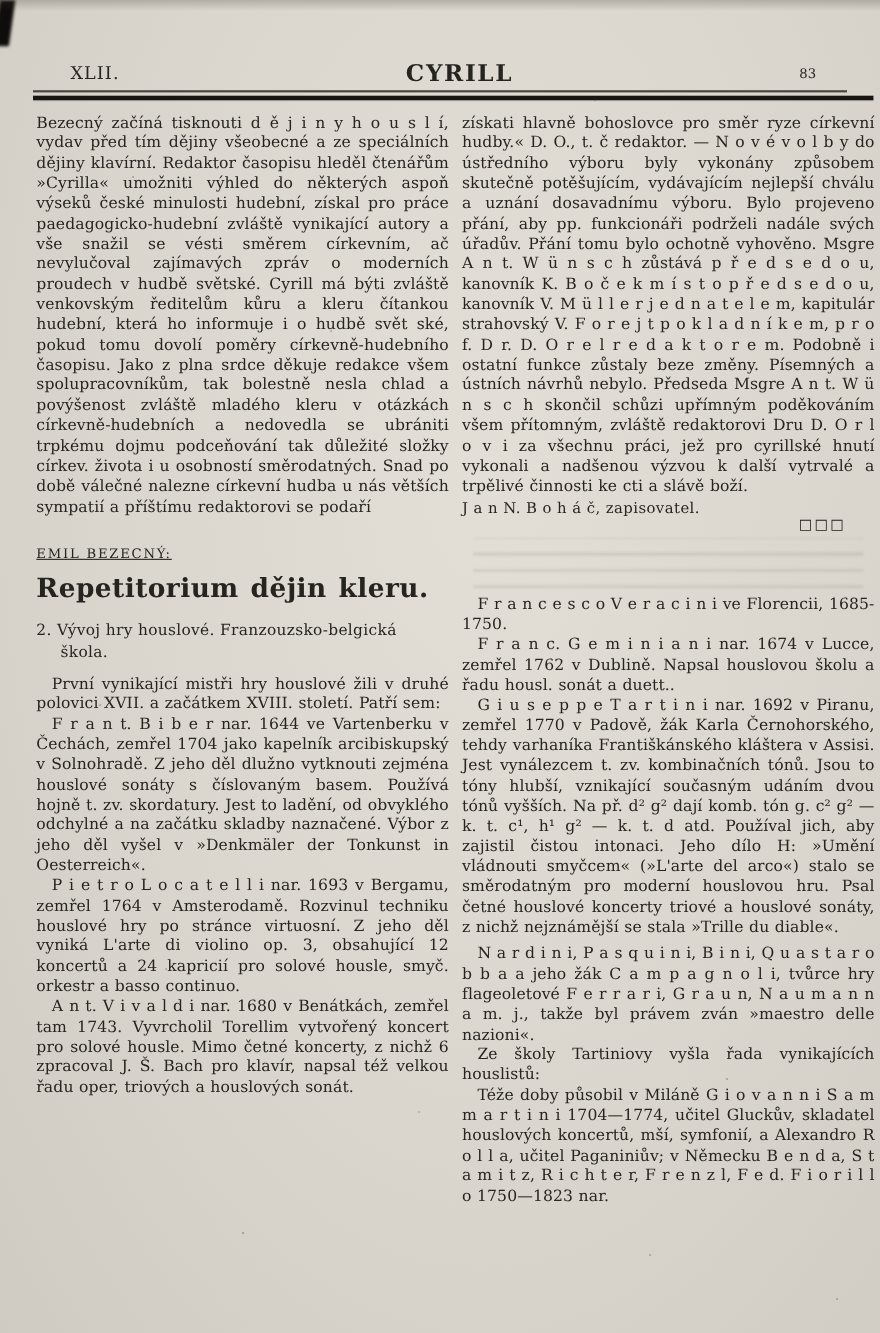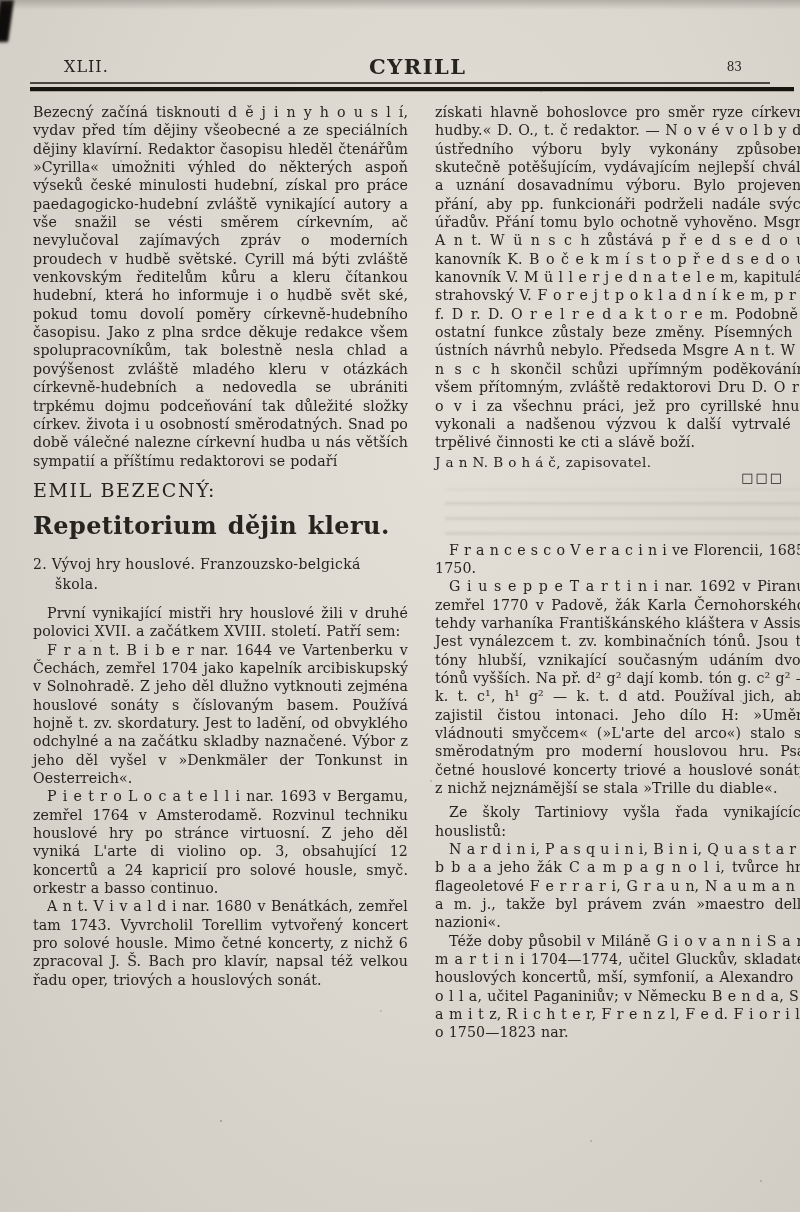--- a/index.html
+++ b/index.html
@@ -37,30 +37,30 @@
     display:flex;align-items:center;justify-content:space-between;
     padding:54px 58px 0 64px;
   }
   .hdr-vol{font-size:16px;letter-spacing:1px;}
   .hdr-title{font-weight:bold;font-size:21px;letter-spacing:1.5px;}
   .hdr-page{font-size:12px;}
   .rule-thin{height:2px;background:#4a463f;margin:3px 30px 3px 30px;}
   .rule-thick{height:4px;background:#17150f;margin:0 6px 0 30px;
     box-shadow:0 1px 0 rgba(23,21,15,.25);}
   .page-body{
-    display:flex;gap:27px;padding:12px 8px 0 33px;
+    display:flex;gap:12px;padding:12px 8px 0 33px;
   }
   .col{flex:0 0 375px;width:375px;}
   .col p{
     margin:0;font-size:14.2px;line-height:18.35px;
     text-align:justify;letter-spacing:.1px;word-spacing:.4px;
   }
   .col p.indent{text-indent:14px;}
   .author-line{
-    margin-top:9px;font-size:19px;letter-spacing:1.6px;
+    margin-top:26px;font-size:12px;letter-spacing:1.6px;text-decoration:underline;
   }
   .article-title{
     margin:10px 0 14px 0;font-size:24px;font-weight:bold;
     letter-spacing:.4px;word-spacing:2px;
   }
   .section-heading{
     margin:0 0 10px 0;font-size:14px;font-weight:normal;
     padding-left:22px;text-indent:-22px;line-height:20px;
     letter-spacing:.3px;
   }
@@ -112,20 +112,21 @@
 
   <div class="col">
     <p>získati hlavně bohoslovce pro směr ryze církevní hudby.« D. O., t. č redaktor. — N o v é  v o l b y  do ústředního výboru byly vykonány způsobem skutečně potěšujícím, vydávajícím nejlepší chválu a uznání dosavadnímu výboru. Bylo projeveno přání, aby pp. funkcionáři podrželi nadále svých úřadův. Přání tomu bylo ochotně vyhověno. Msgre A n t.  W ü n s c h  zůstává  p ř e d s e d o u, kanovník K. B o č e k  m í s t o p ř e d s e d o u, kanovník V. M ü l l e r  j e d n a t e l e m, kapitulár strahovský V. F o r e j t  p o k l a d n í k e m,  p r o f.  D r.  D.  O r e l  r e d a k t o r e m. Podobně i ostatní funkce zůstaly beze změny. Písemných a ústních návrhů nebylo. Předseda Msgre A n t.  W ü n s c h  skončil schůzi upřímným poděkováním všem přítomným, zvláště redaktorovi Dru D. O r l o v i  za všechnu práci, jež pro cyrillské hnutí vykonali a nadšenou výzvou k další vytrvalé a trpělivé činnosti ke cti a slávě boží.</p>
 
     <div class="signature">J a n  N.  B o h á č, zapisovatel.</div>
     <div class="ornament">□□□</div>
 
     <div class="bleed-gap"></div>
 
     <p class="indent">F r a n c e s c o  V e r a c i n i  ve Florencii, 1685-1750.</p>
+    <p class="indent">F r a n c.  G e m i n i a n i  nar. 1674 v Lucce, zemřel 1762 v Dublině. Napsal houslovou školu a řadu housl. sonát a duett..</p>
     <p class="indent">G i u s e p p e  T a r t i n i  nar. 1692 v Piranu, zemřel 1770 v Padově, žák Karla Černohorského, tehdy varhaníka Františkánského kláštera v Assisi. Jest vynálezcem t. zv. kombinačních tónů. Jsou to tóny hlubší, vznikající současným udáním dvou tónů vyšších. Na př. d² g² dají komb. tón g. c² g² — k. t. c¹, h¹ g² — k. t. d atd. Používal jich, aby zajistil čistou intonaci. Jeho dílo H: »Umění vládnouti smyčcem« (»L'arte del arco«) stalo se směrodatným pro moderní houslovou hru. Psal četné houslové koncerty triové a houslové sonáty, z nichž nejznámější se stala »Trille du diable«.</p>
     <div class="spacer-sm"></div>
+    <p class="indent">N a r d i n i,  P a s q u i n i,  B i n i,  Q u a s t a r o b b a  a jeho žák  C a m p a g n o l i,  tvůrce hry flageoletové  F e r r a r i,  G r a u n,  N a u m a n n  a m. j., takže byl právem zván »maestro delle nazioni«.</p>
     <p class="indent">Ze školy Tartiniovy vyšla řada vynikajících houslistů:</p>
-    <p class="indent">N a r d i n i,  P a s q u i n i,  B i n i,  Q u a s t a r o b b a  a jeho žák  C a m p a g n o l i,  tvůrce hry flageoletové  F e r r a r i,  G r a u n,  N a u m a n n  a m. j., takže byl právem zván »maestro delle nazioni«.</p>
     <p class="indent">Téže doby působil v Miláně  G i o v a n n i  S a m m a r t i n i  1704—1774, učitel Gluckův, skladatel houslových koncertů, mší, symfonií, a Alexandro  R o l l a,  učitel Paganiniův; v Německu  B e n d a,  S t a m i t z,  R i c h t e r,  F r e n z l,  F e d.  F i o r i l l o  1750—1823 nar.</p>
   </div>
 
 </div>
 
 </body></html>

